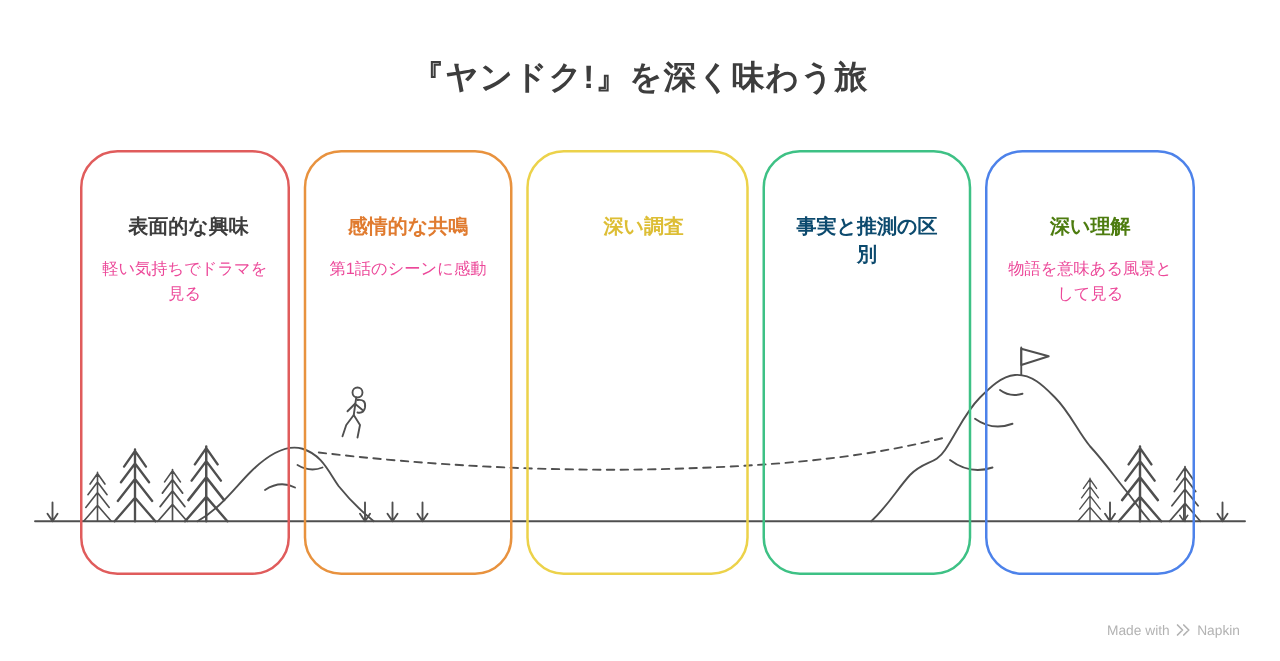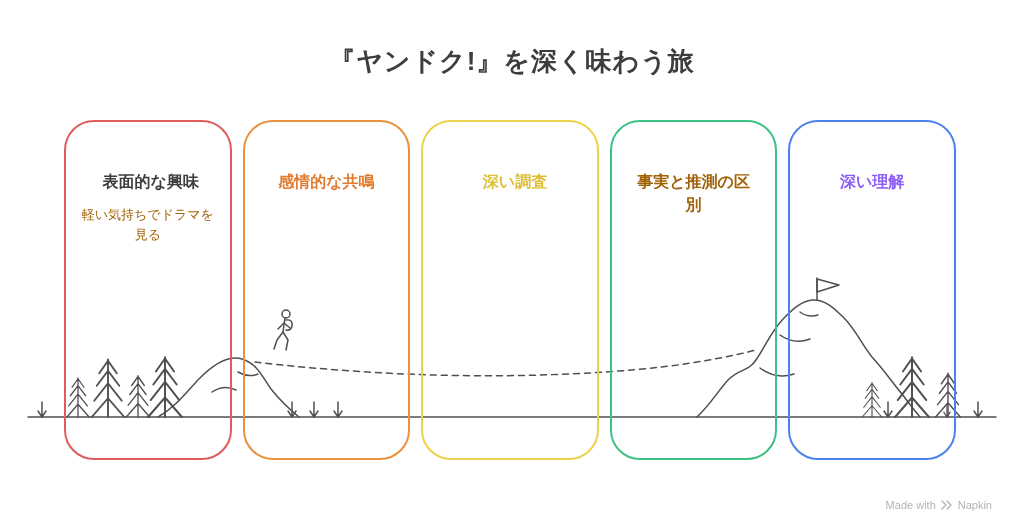--- a/index.html
+++ b/index.html
@@ -54,30 +54,30 @@
   .card-title {
     font-size: 16px;
     font-weight: bold;
     color: #3d3d3d;
     line-height: 1.45;
     padding: 0 18px;
   }
   .card-desc {
     margin-top: 12px;
     font-size: 13px;
-    color: #a16207;
+    color: #ec4899;
     line-height: 1.55;
     padding: 0 12px;
   }
   .footer {
     position: absolute;
     right: 32px;
     bottom: 18px;
     display: inline-flex;
-    align-items: center;
+    align-items: flex-start;
     gap: 5px;
     font-size: 11px;
     color: #b3b3b3;
     z-index: 2;
     padding-left: 15px;
   }
   .footer svg { display: block; }
 </style>
 </head>
 <body>
@@ -156,32 +156,34 @@
 
   <div class="cards">
 
     <div class="card" style="border-color: rgb(224, 92, 92);">
       <div class="card-title" style="color: rgb(61, 61, 61); padding-left: 24px;">表面的な興味</div>
       <div class="card-desc">軽い気持ちでドラマを見る</div>
     </div>
 
     <div class="card" style="border-color: rgb(232, 146, 62);">
       <div class="card-title" style="color: rgb(224, 123, 47);">感情的な共鳴</div>
+      <div class="card-desc">第1話のシーンに感動</div>
     </div>
 
     <div class="card" style="border-color: rgb(236, 210, 74); padding-left: 10px;">
       <div class="card-title" style="color: rgb(221, 190, 53);">深い調査</div>
     </div>
 
     <div class="card" style="border-color: rgb(62, 193, 133);">
-      <div class="card-title" style="color: #a16207;">事実と推測の区別</div>
+      <div class="card-title" style="color: #0c4a6e;">事実と推測の区別</div>
     </div>
 
     <div class="card" style="border-color: rgb(77, 130, 234);">
-      <div class="card-title" style="color: #8b5cf6;">深い理解</div>
+      <div class="card-title" style="color: #4d7c0f;">深い理解</div>
+      <div class="card-desc">物語を意味ある風景として見る</div>
     </div>
 
   </div>
 
   <div class="footer">
     <span>Made with</span>
     <svg width="12" height="10" viewBox="0 0 12 10">
       <path d="M1 1 L5 5 L1 9 M6 1 L10 5 L6 9" fill="none" stroke="#b3b3b3" stroke-width="1.4" stroke-linecap="round" stroke-linejoin="round"></path>
     </svg>
     <span>Napkin</span>

